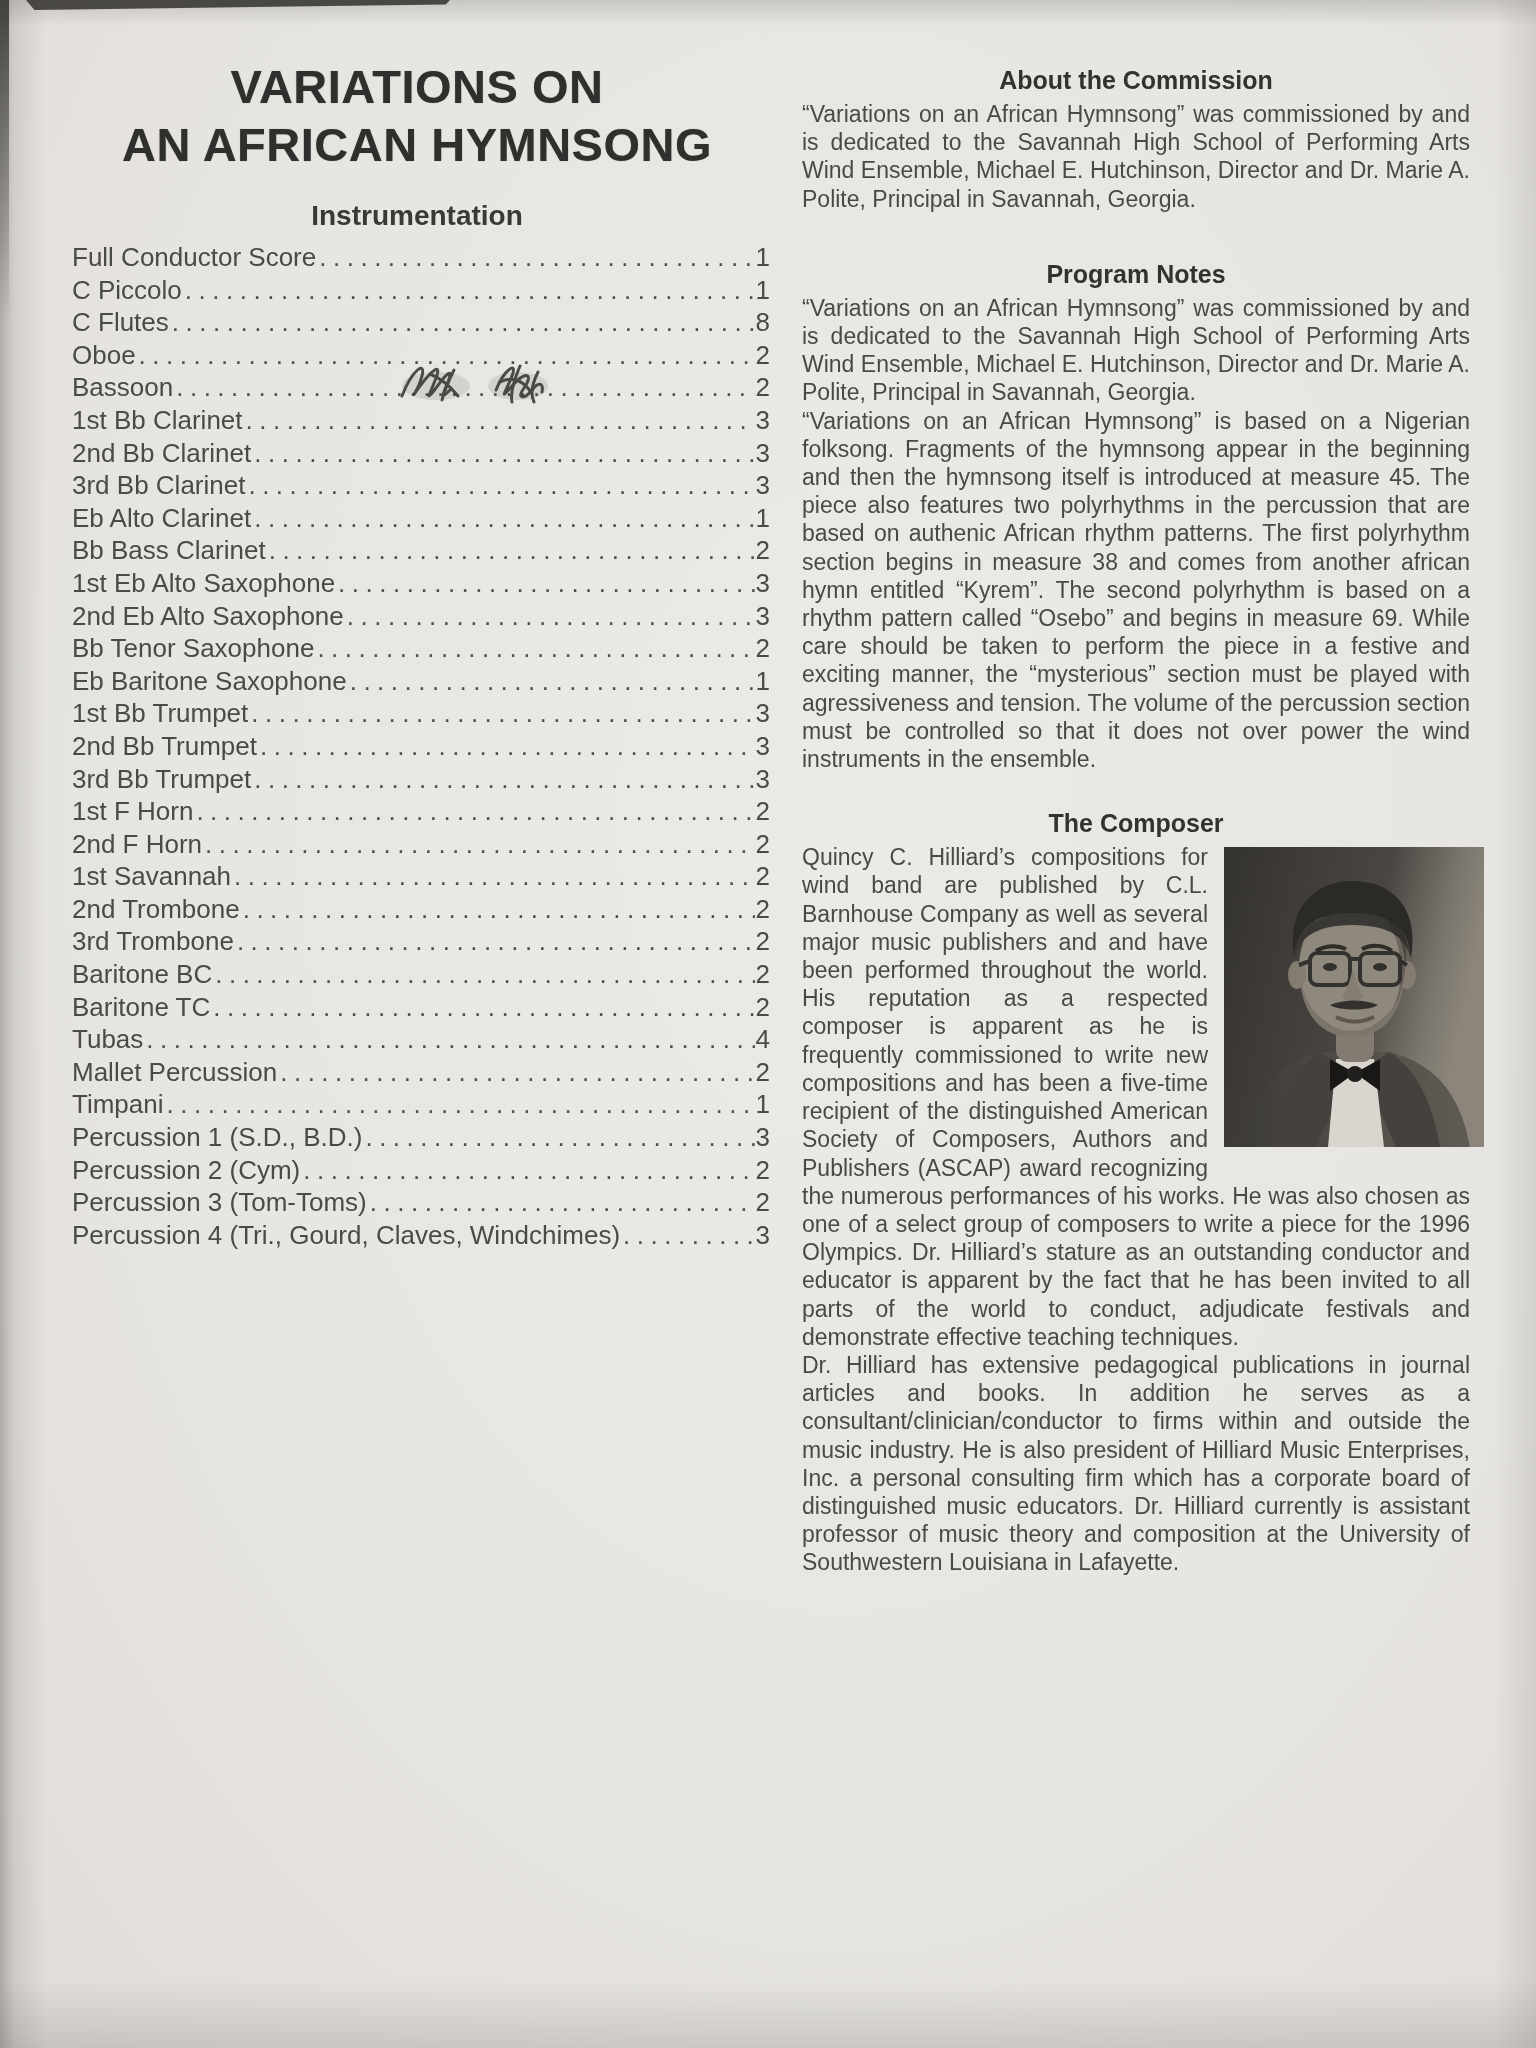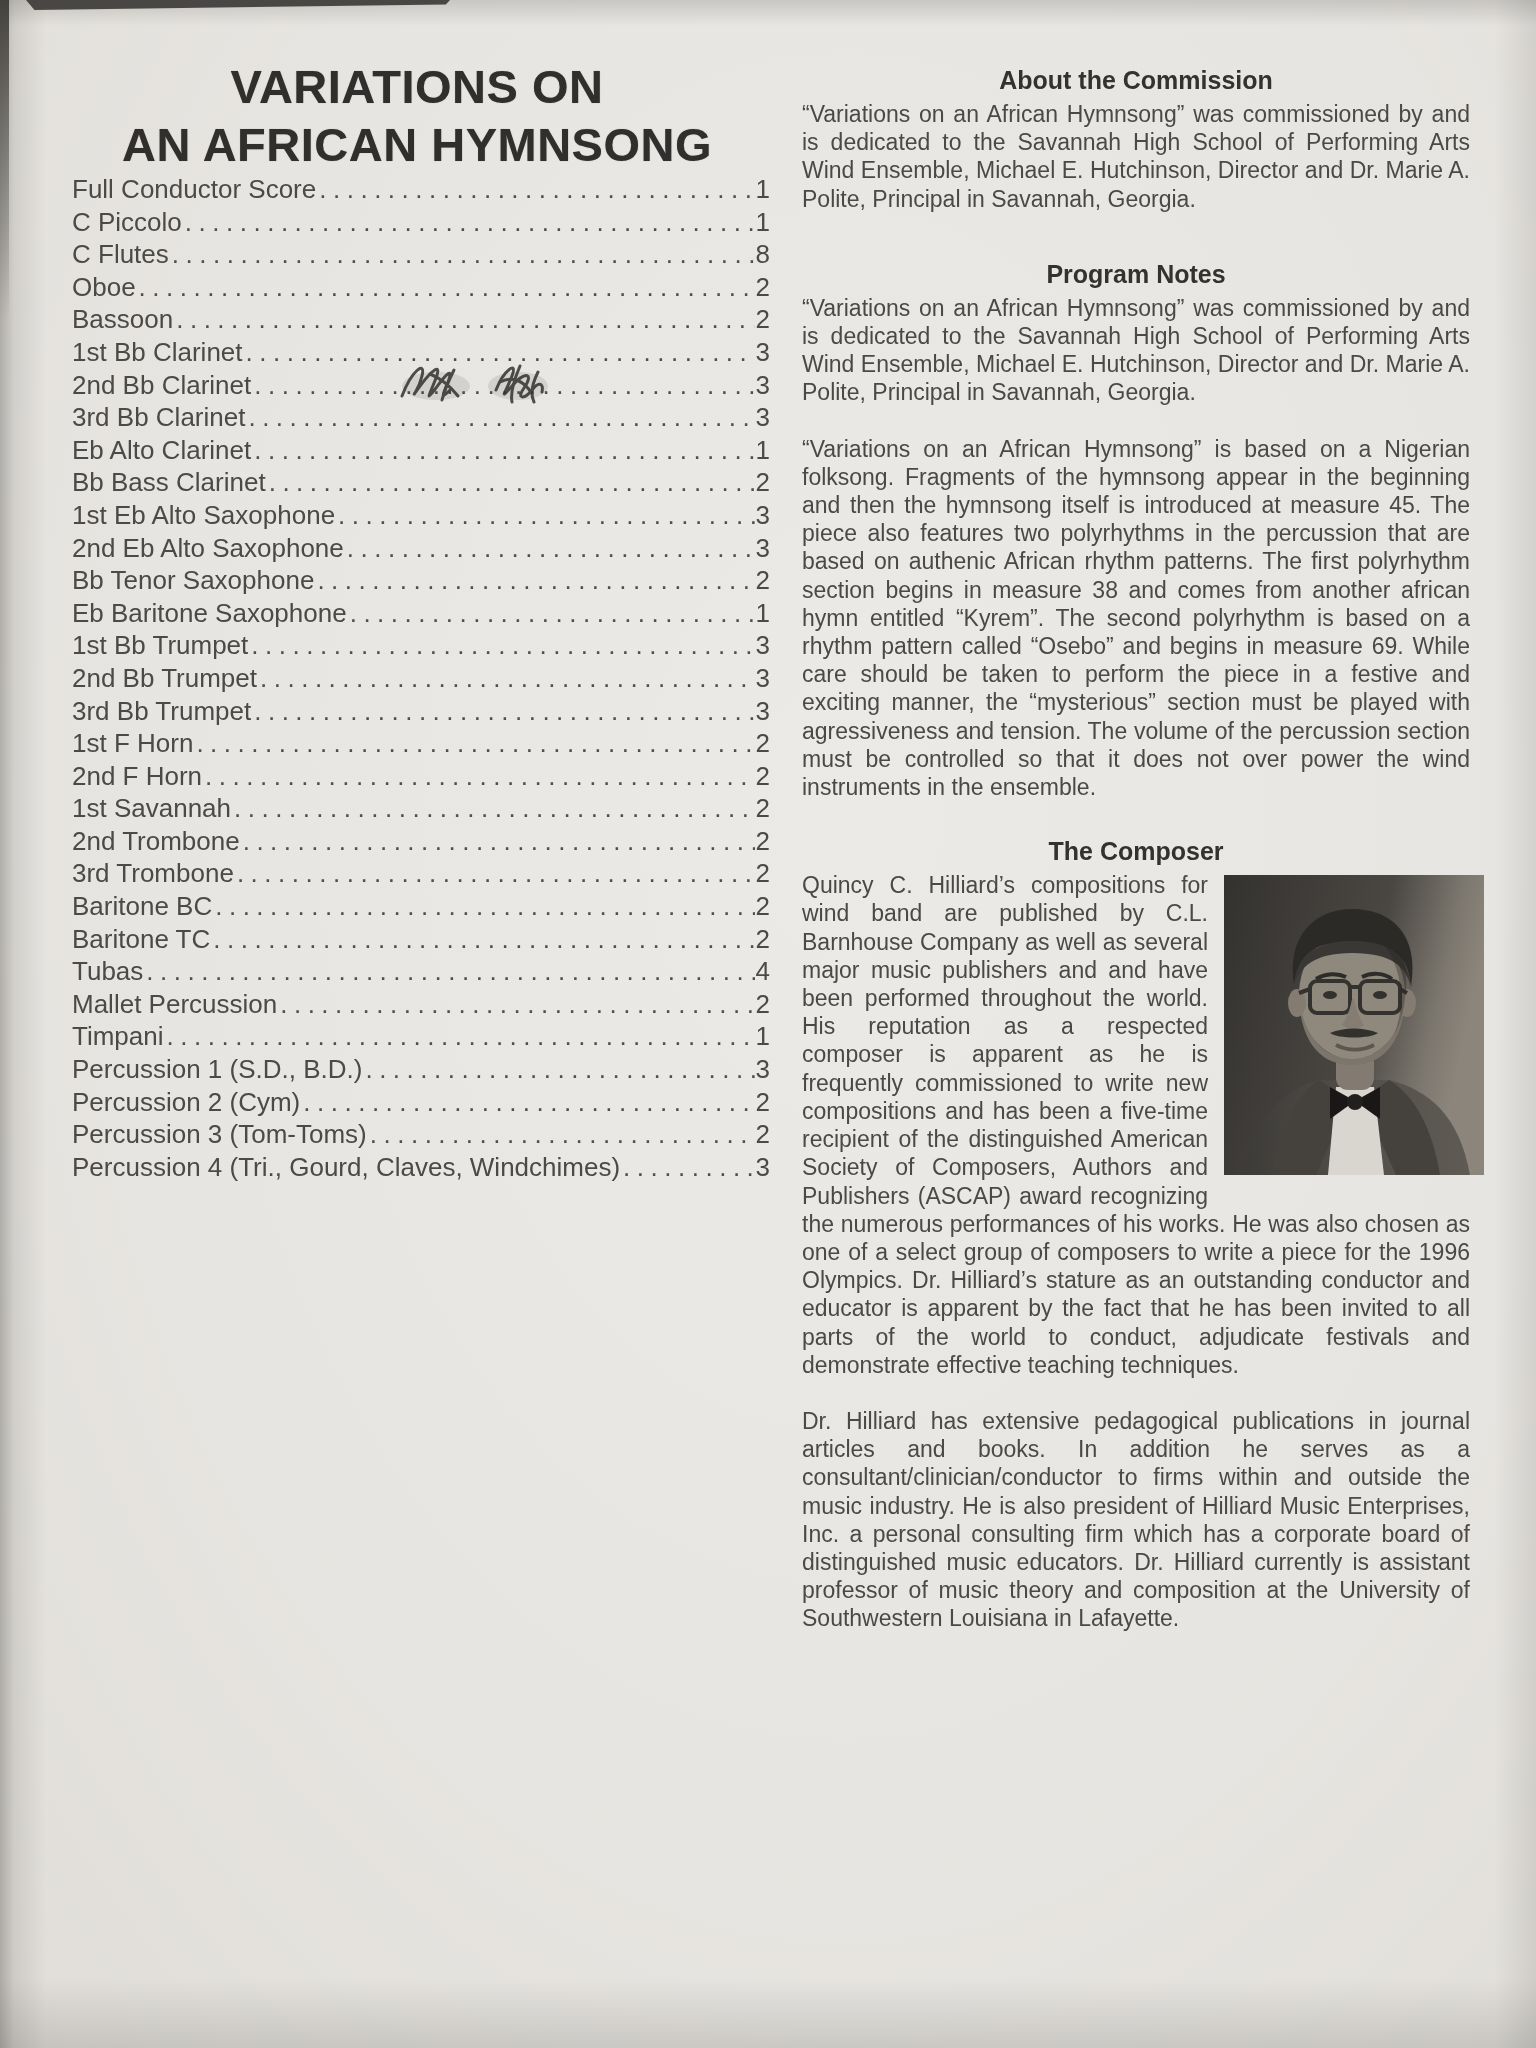--- a/index.html
+++ b/index.html
@@ -56,40 +56,41 @@
   
   .col-right { position:absolute; left:802px; top:66px; width:668px; }
   .sec-heading {
     text-align:center; font-weight:bold; font-size:25px; color:#333230;
     margin:0 0 5px 0;
   }
   .col-right p {
     margin:0 0 0 0; font-size:23px; line-height:28.2px;
     text-align:justify; color:#4a4947;
   }
-  .col-right p + p { margin-top:28px; }
+  .col-right p + p { }
   .gap-lg { height:47px; }
   .gap-md { height:36px; }
   .photo {
     float:right; width:260px; height:300px; margin:4px -14px 10px 16px;
     display:block;
   }
   .composer-body { overflow:visible; }
 </style>
 </head>
 <body>
 
 <div class="paper">
   <div class="scan-sliver-top"></div>
   <div class="scan-sliver-left"></div>
 
   <div class="col-left">
     <div class="title-line">VARIATIONS ON</div>
     <div class="title-line">AN AFRICAN HYMNSONG</div>
 
+    <div class="inst-heading">Instrumentation</div>
 
     <div class="inst-list">
 
         <div class="inst-row">
           <span class="inst-name">Full Conductor Score</span>
           <span class="leader"></span>
           <span class="inst-count">1</span>
         </div>
 
         <div class="inst-row">

